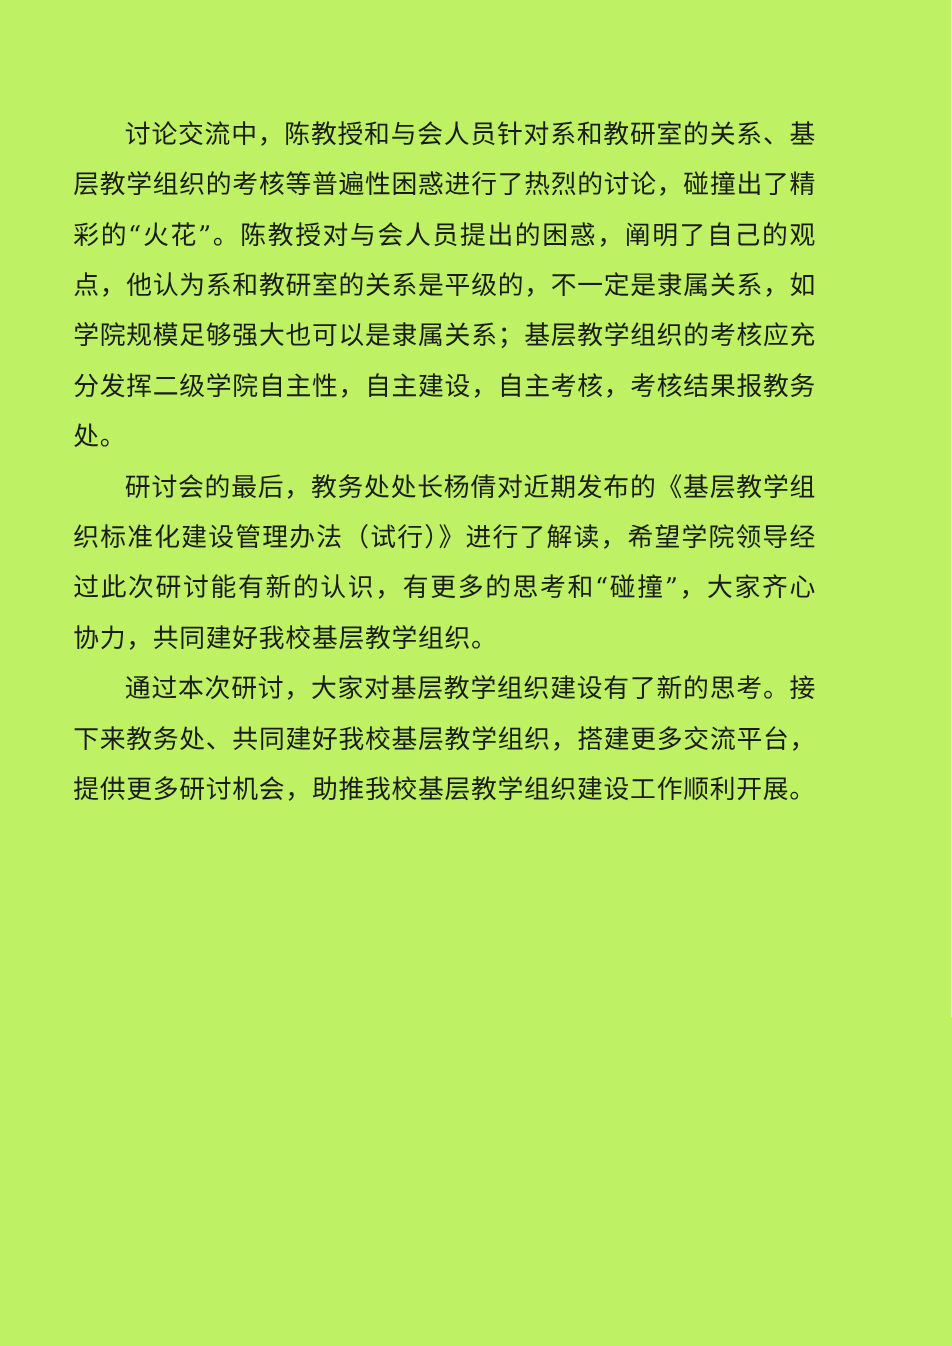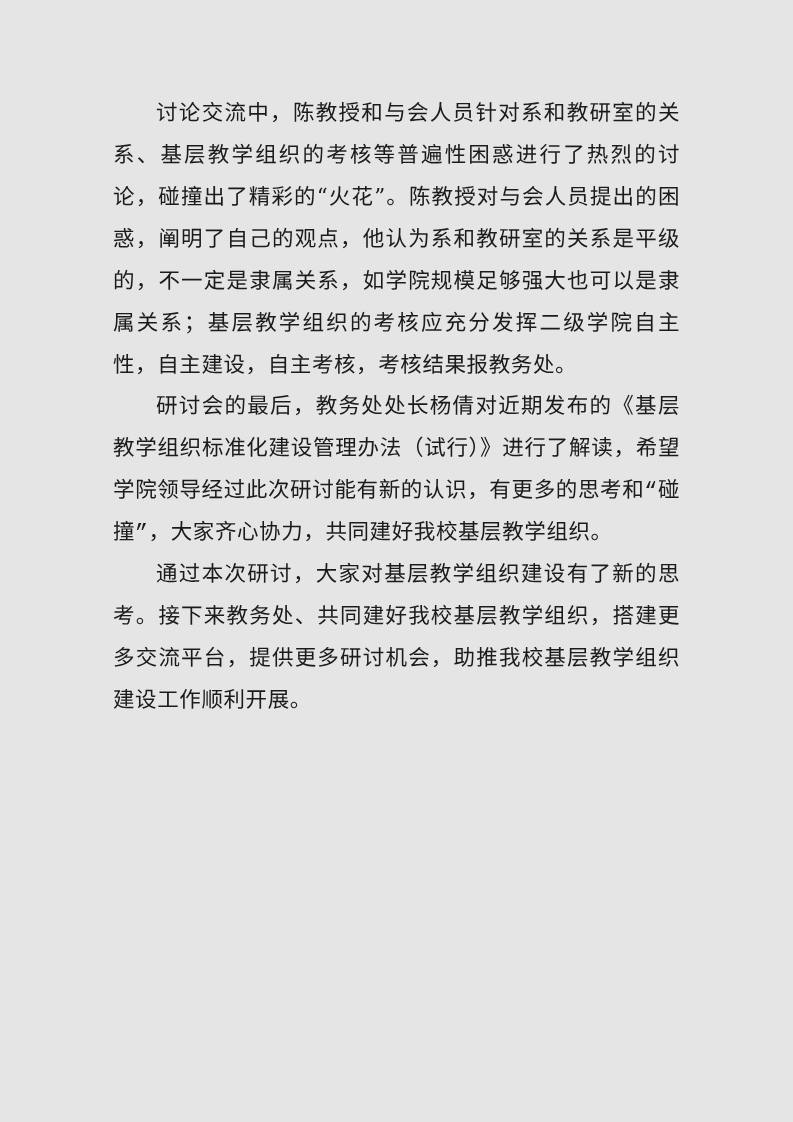--- a/index.html
+++ b/index.html
@@ -13,41 +13,40 @@
     height: 1122px;
     overflow: hidden;
     font-family: "Liberation Serif", "DejaVu Serif", serif;
     color: #1a1a1a;
   }
   .page {
     position: relative;
     box-sizing: border-box;
     width: 793px;
     height: 1122px;
-    background: #e5e5e5;
-    padding: 92px 113px 0 113px;
+    background: #bef264;
+    padding: 92px 113px 0 61px;
   }
   .doc-body {
     width: 100%;
   }
   .para {
     margin: 0 0 0 0;
     text-indent: 2em;
     font-size: 21.5px;
     line-height: 42px;
     letter-spacing: 0.6px;
     text-align: justify;
     text-justify: inter-ideograph;
     color: #1b1b1b;
     font-family: "DejaVu Serif", "Liberation Serif", serif;
     word-break: break-all;
   }
   .para + .para {
     margin-top: 0;
-    font-family: Liberation Mono, monospace;
   }
 </style>
 </head>
 <body>
 
 <div class="page">
   <div class="doc-body">
     <p class="para">讨论交流中，陈教授和与会人员针对系和教研室的关系、基层教学组织的考核等普遍性困惑进行了热烈的讨论，碰撞出了精彩的“火花”。陈教授对与会人员提出的困惑，阐明了自己的观点，他认为系和教研室的关系是平级的，不一定是隶属关系，如学院规模足够强大也可以是隶属关系；基层教学组织的考核应充分发挥二级学院自主性，自主建设，自主考核，考核结果报教务处。</p>
     <p class="para">研讨会的最后，教务处处长杨倩对近期发布的《基层教学组织标准化建设管理办法（试行）》进行了解读，希望学院领导经过此次研讨能有新的认识，有更多的思考和“碰撞”，大家齐心协力，共同建好我校基层教学组织。</p>
     <p class="para">通过本次研讨，大家对基层教学组织建设有了新的思考。接下来教务处、共同建好我校基层教学组织，搭建更多交流平台，提供更多研讨机会，助推我校基层教学组织建设工作顺利开展。</p>

